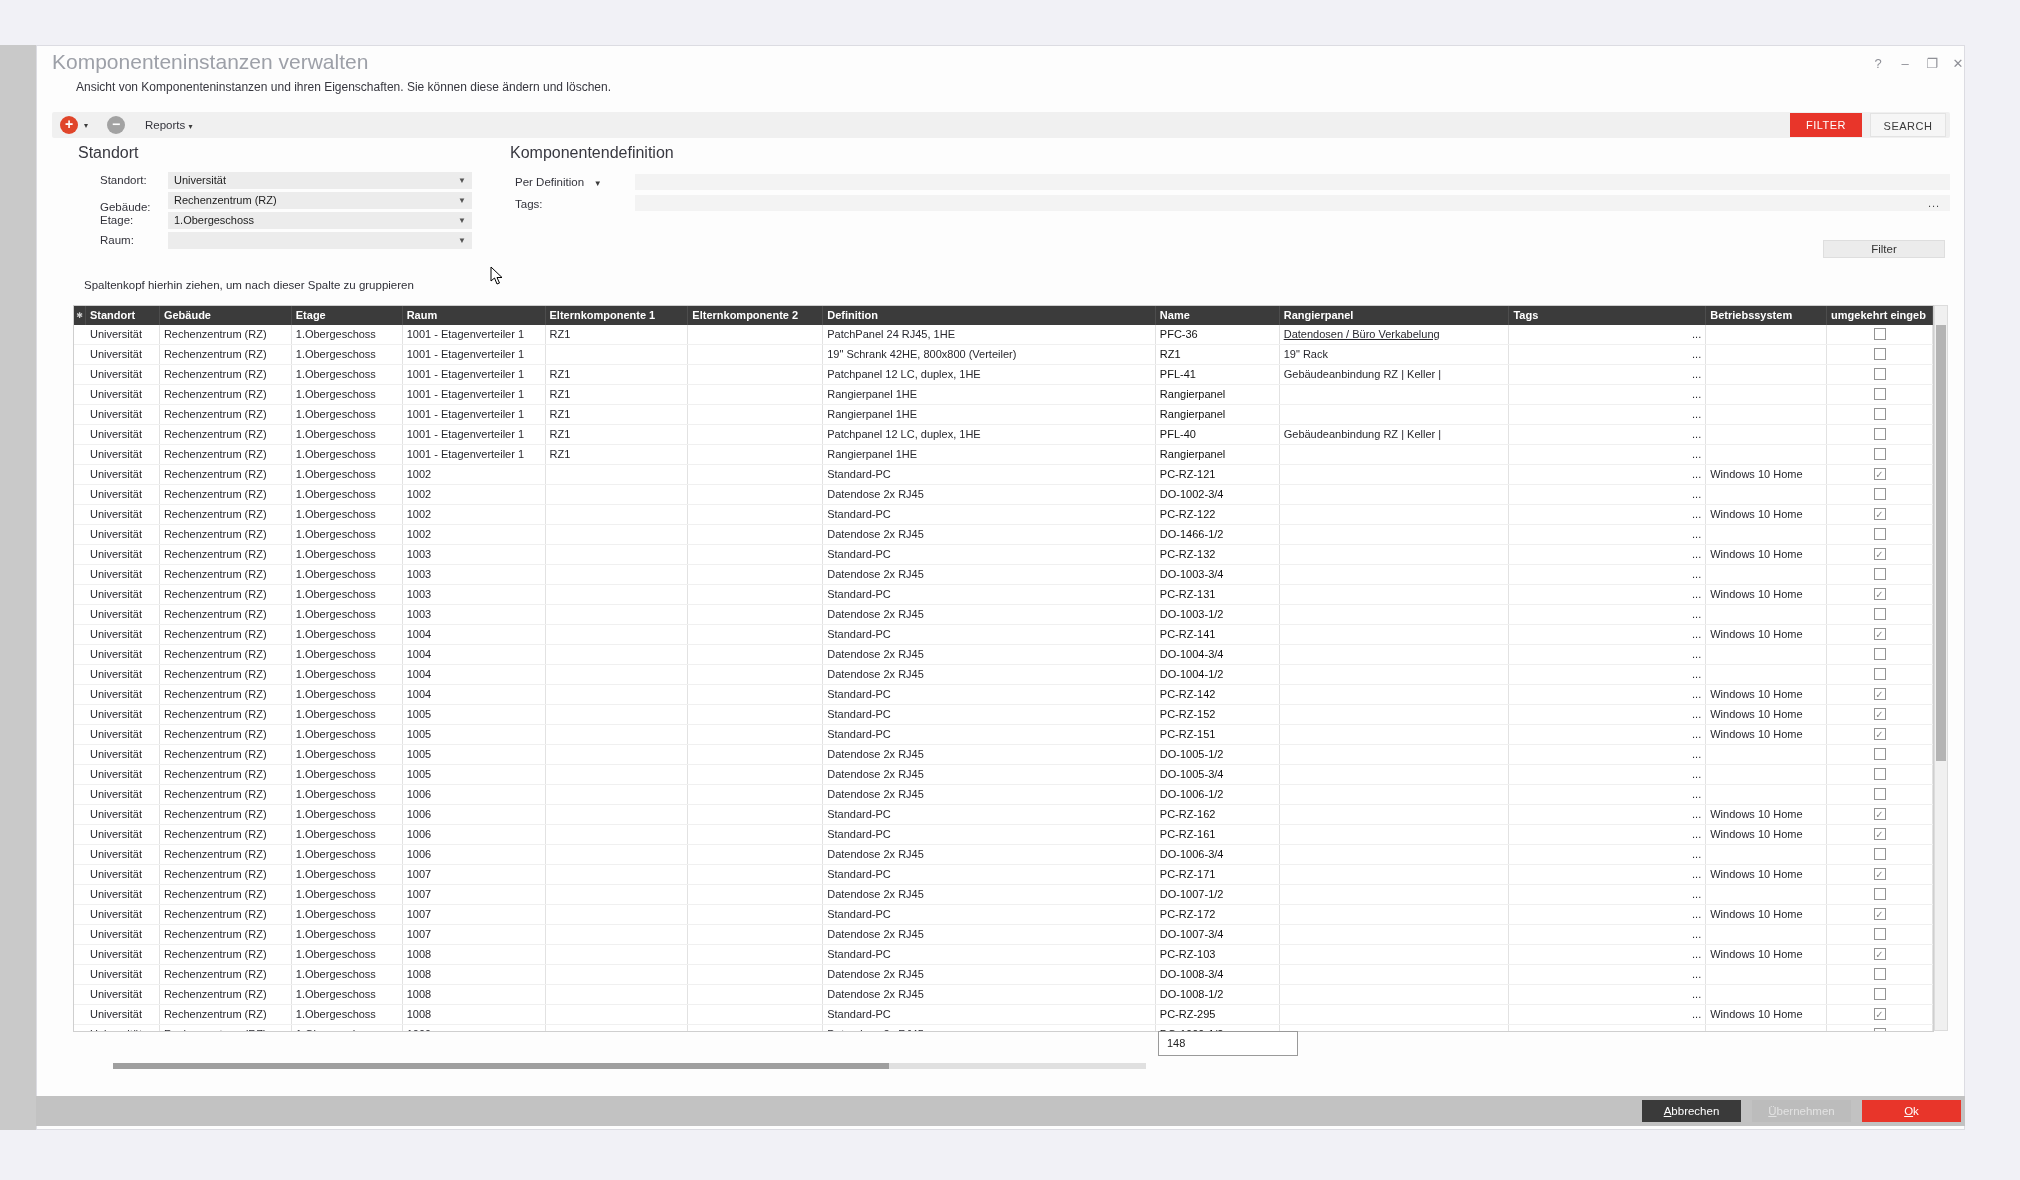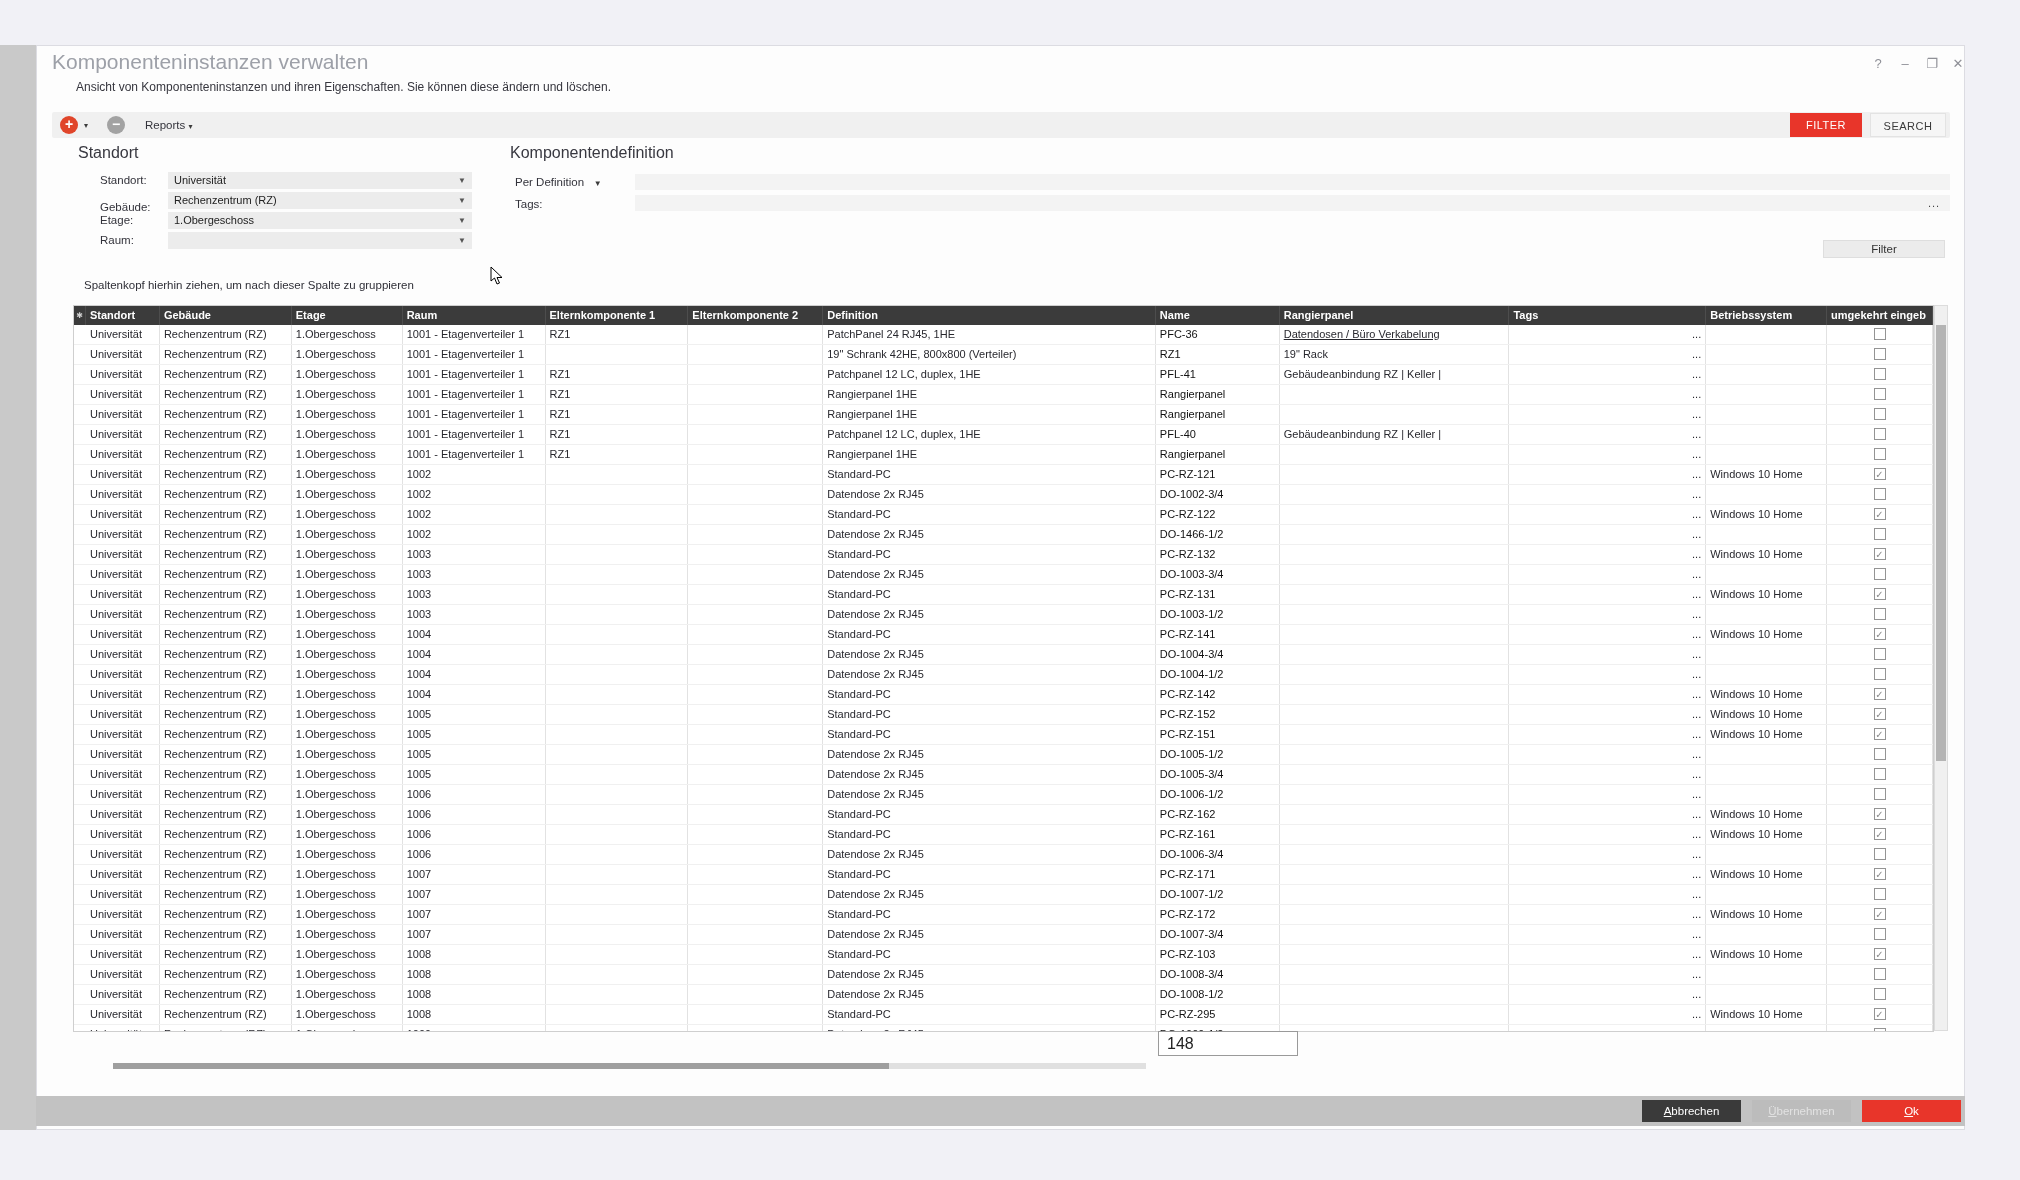--- a/index.html
+++ b/index.html
@@ -46,21 +46,21 @@
   .tcell.name { color:#111; }
   .tcell.tags { text-align:right; }
   .cbx { width:12px; height:12px; border:1px solid #949494; background:#fff; margin:3px auto 0 auto; font-size:10px; line-height:11px; text-align:center; color:#8b8b8b; }
   .partial-clip { height:6px; overflow:hidden; border-top:0; }
 
   .vscroll { left:1934px; top:305px; width:14px; height:726px; background:#f0f0f0; border:1px solid #dcdcdc; }
   .vthumb { position:absolute; left:1px; top:19px; width:10px; height:436px; background:#b4b4b4; }
   .hscroll { left:113px; top:1063px; width:1033px; height:6px; background:#e0e0e0; }
   .hthumb { position:absolute; left:0; top:0; width:776px; height:6px; background:#9f9f9f; }
 
-  .count-box { left:1158px; top:1031px; width:140px; height:25px; border:1px solid #9a9a9a; background:#fff; font-size:16px; color:#222; line-height:23px; padding-left:8px; }
+  .count-box { left:1158px; top:1031px; width:140px; height:25px; border:1px solid #9a9a9a; background:#fff; font-size:11px; color:#222; line-height:23px; padding-left:8px; }
 
   .bottom-bar { left:36px; top:1096px; width:1929px; height:30px; background:#c2c2c2; }
   .action-btn { top:1100px; width:99px; height:22px; font-size:11.5px; text-align:center; line-height:22px; cursor:pointer; }
   .action-btn::first-letter { text-decoration:underline; }
   .cancel { left:1642px; background:#3a3a3a; color:#fff; }
   .apply { left:1752px; background:#bcbcbc; color:#e2e2e2; }
   .ok { left:1862px; background:#e8352a; color:#fff; }
 
   .cursor-svg { left:490px; top:266px; width:14px; height:20px; }
 </style>

